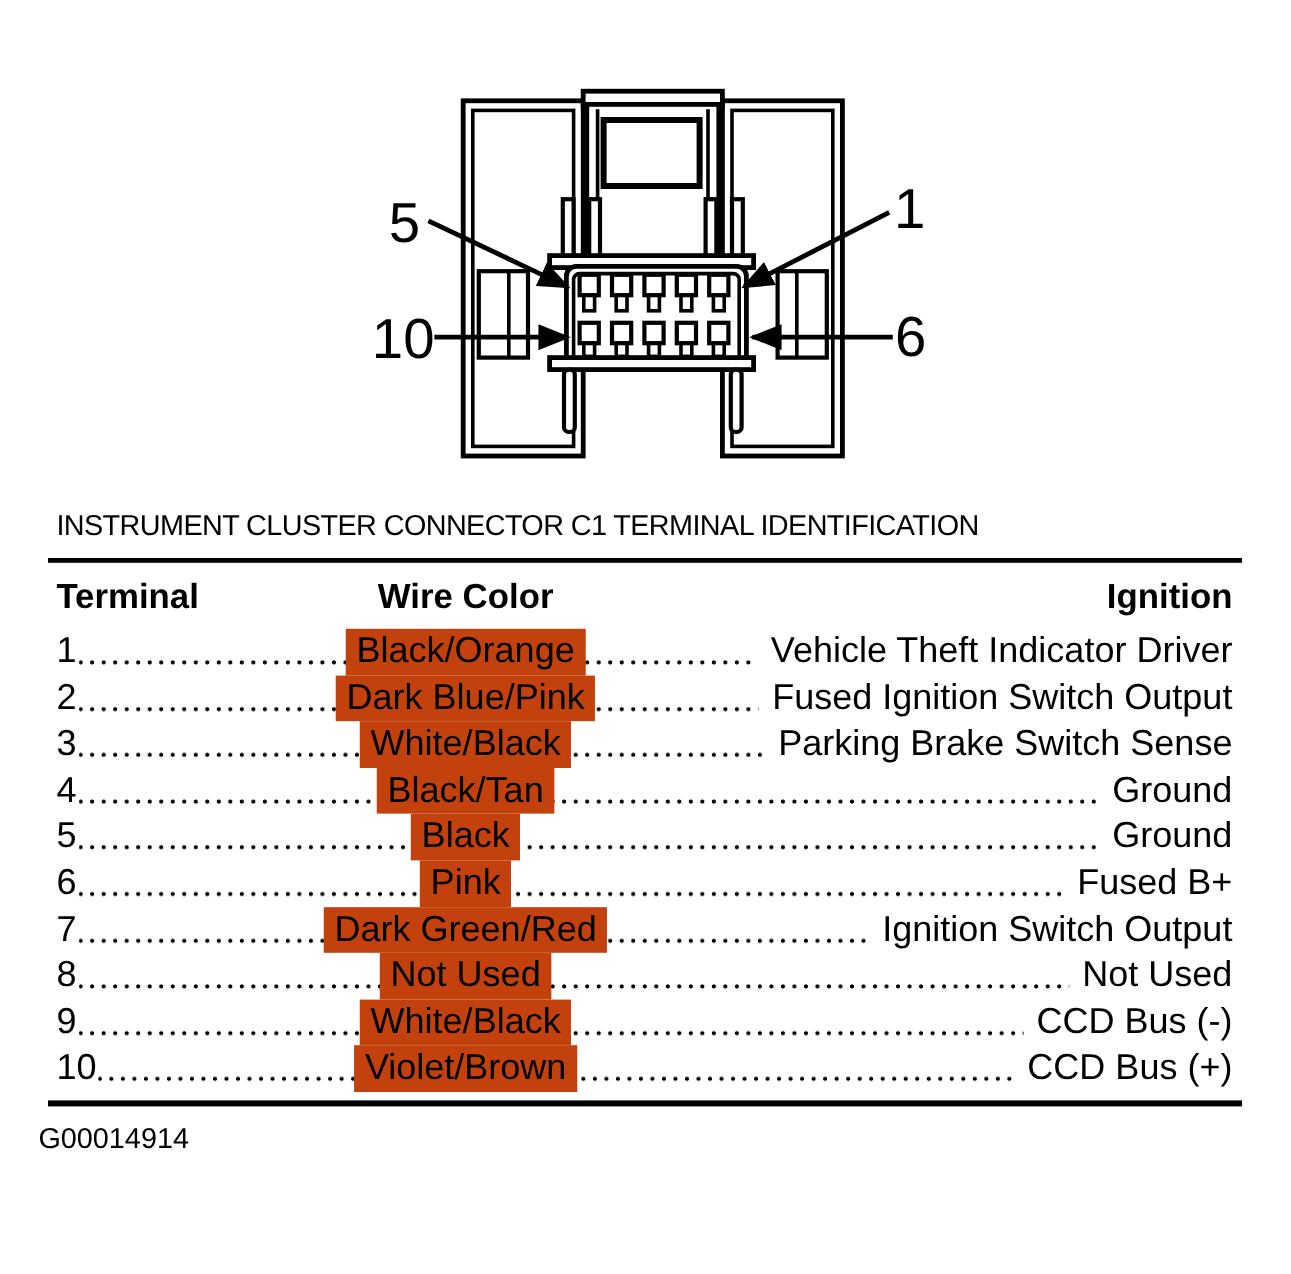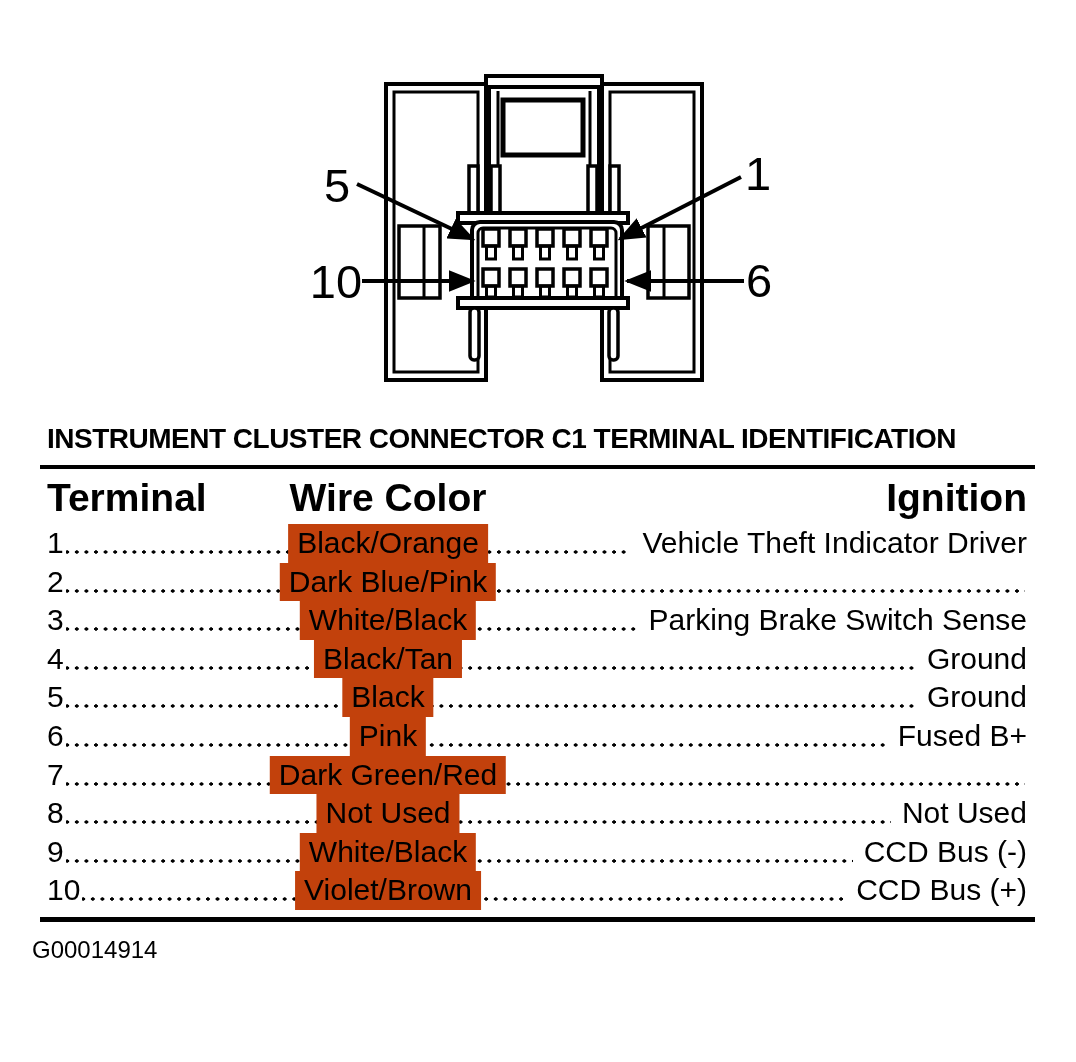--- a/index.html
+++ b/index.html
@@ -7,35 +7,35 @@
     width: 1076px; height: 1062px;
     font-family: "Liberation Sans", sans-serif;
     color: #000;
     overflow: hidden;
   }
   .diagram-wrap { width: 1076px; height: 414px; }
   svg { display: block; }
 
   .title {
     margin: 6px 49px 0 47px;
-    font-size: 28px; line-height: 38px;
-    font-weight: 700; letter-spacing: -0.5px;
+    font-size: 24px; line-height: 38px;
+    font-weight: 400; letter-spacing: -0.5px;
   }
   .rule {
     height: 4px; background: #000;
     margin: 7px 41px 0 40px;
   }
   .rule.bottom { height: 5px; margin-top: 7px; }
 
   .thead {
     position: relative;
     display: flex; justify-content: space-between;
     margin: 11px 49px 0 47px;
     height: 36px; line-height: 36px;
-    font-size: 39px; font-weight: 700;
+    font-size: 29px; font-weight: 700;
   }
   .th-wire {
     position: absolute; left: 34.8%; top: 0;
     transform: translateX(-50%);
     white-space: nowrap;
   }
 
   .tbody { margin: 8px 49px 0 47px; }
   .trow {
     position: relative;
@@ -162,20 +162,21 @@
 <div class="tbody">
     <div class="trow">
     <span class="td-term">1</span>
     <span class="leader"></span>
     <span class="td-func">Vehicle Theft Indicator Driver</span>
     <span class="td-wire">Black/Orange</span>
   </div>
     <div class="trow">
     <span class="td-term">2</span>
     <span class="leader"></span>
+    <span class="td-func">Fused Ignition Switch Output</span>
     <span class="td-wire">Dark Blue/Pink</span>
   </div>
     <div class="trow">
     <span class="td-term">3</span>
     <span class="leader"></span>
     <span class="td-func">Parking Brake Switch Sense</span>
     <span class="td-wire">White/Black</span>
   </div>
     <div class="trow">
     <span class="td-term">4</span>
@@ -191,20 +192,21 @@
   </div>
     <div class="trow">
     <span class="td-term">6</span>
     <span class="leader"></span>
     <span class="td-func">Fused B+</span>
     <span class="td-wire">Pink</span>
   </div>
     <div class="trow">
     <span class="td-term">7</span>
     <span class="leader"></span>
+    <span class="td-func">Ignition Switch Output</span>
     <span class="td-wire">Dark Green/Red</span>
   </div>
     <div class="trow">
     <span class="td-term">8</span>
     <span class="leader"></span>
     <span class="td-func">Not Used</span>
     <span class="td-wire">Not Used</span>
   </div>
     <div class="trow">
     <span class="td-term">9</span>

